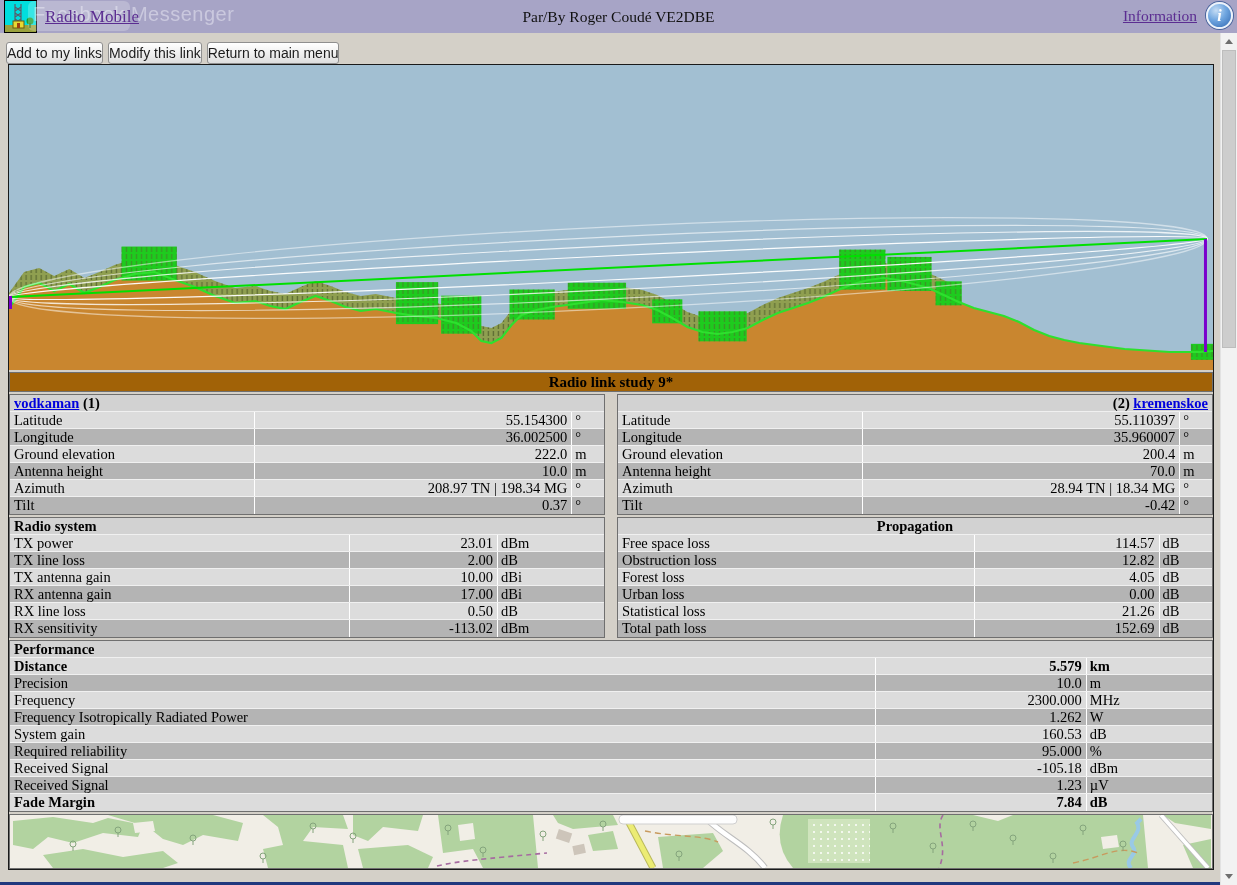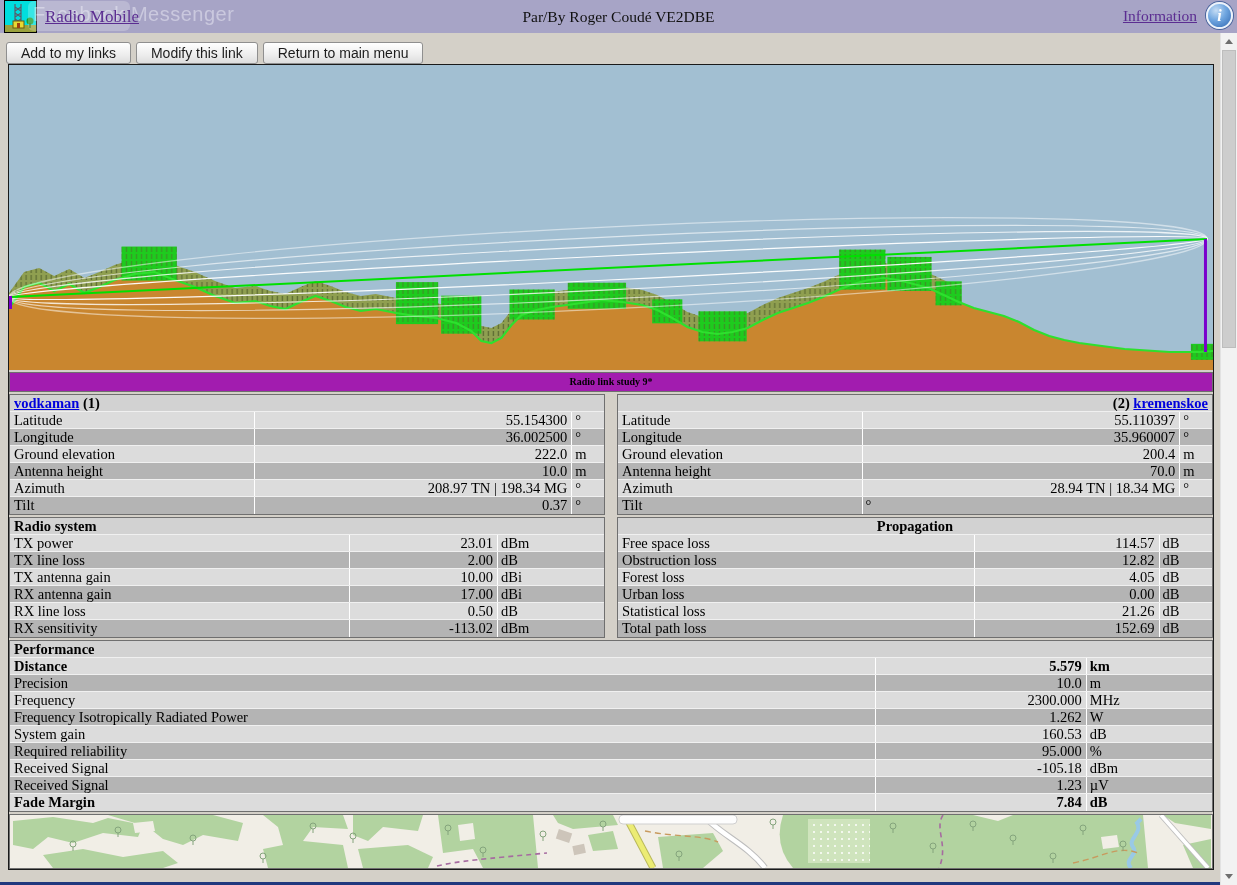--- a/index.html
+++ b/index.html
@@ -19,26 +19,26 @@
     background:radial-gradient(circle at 35% 28%,#c6ddf4 0%,#6fa6e0 45%,#2f66b0 100%);
     border:2px solid #ecf3fb;box-shadow:0 0 0 1px #49659d;box-sizing:border-box;
     color:#fff;font:italic bold 16px "Liberation Serif",serif;text-align:center;line-height:23px;cursor:pointer;}
   .ghost-box{position:absolute;left:28px;top:1px;width:102px;height:30px;border-radius:6px;background:rgba(255,255,255,.22);pointer-events:none;}
   .ghost-text{position:absolute;left:33px;top:3px;font:20px "Liberation Sans",sans-serif;color:rgba(240,240,248,.48);pointer-events:none;white-space:nowrap;letter-spacing:.5px;}
   
   .toolbar{position:absolute;left:6px;top:42px;height:22px;white-space:nowrap;}
   .toolbar button{
     font:14px "Liberation Sans",sans-serif;color:#1c1c1c;
     background:linear-gradient(#ffffff,#ededed 60%,#dddddd);
-    border:1px solid #8f8f8f;border-radius:3px;height:22px;padding:0 14px;margin-right:5px;cursor:pointer;}
+    border:1px solid #8f8f8f;border-radius:3px;height:22px;padding:0 0;margin-right:5px;cursor:pointer;}
   
   .board{position:absolute;left:8px;top:64px;width:1206px;background:#d4d0c8;border:1px solid #1a1a1a;box-sizing:border-box;}
   .profile{width:1204px;height:305px;display:block;}
   .sect{border:1px solid #6f6f6f;margin-top:2px;background:#dcdcdc;}
-  .study-head{height:18px;line-height:18px;text-align:center;font-weight:bold;font-size:10px;background:#a21caf;}
+  .study-head{height:18px;line-height:18px;text-align:center;font-weight:bold;font-size:15px;background:#a16207;}
   .halves{display:flex;gap:12px;margin-top:2px;}
   .half{flex:1 1 0;border:1px solid #6f6f6f;background:#dcdcdc;}
   
   .tr{display:flex;height:17px;line-height:17px;font-size:14.5px;border-bottom:1px solid #f0f0f0;box-sizing:border-box;}
   .tr:last-child{border-bottom:none;}
   .tr.light{background:#dcdcdc;} .tr.dark{background:#b4b4b4;}
   .tr.head{background:#d2d2d2;font-weight:bold;}
   .tr.boldrow{font-weight:bold;}
   .cl{padding-left:4px;box-sizing:border-box;white-space:nowrap;overflow:hidden;}
   .cv{text-align:right;padding-right:4px;border-left:1px solid #fff;box-sizing:border-box;white-space:nowrap;}
@@ -193,20 +193,21 @@
           <div class="cv">70.0</div>
           <div class="cu">m</div>
         </div>
         <div class="tr light">
           <div class="cl">Azimuth</div>
           <div class="cv">28.94 TN | 18.34 MG</div>
           <div class="cu">°</div>
         </div>
         <div class="tr dark">
           <div class="cl">Tilt</div>
+          <div class="cv">-0.42</div>
           <div class="cu">°</div>
         </div>
       </div>
   </div>
 
   <div class="halves">
     <div class="half radio" id="radio-T">
         <div class="tr head ">
           <div class="cl" style="width:100%">Radio system</div>
         </div>

